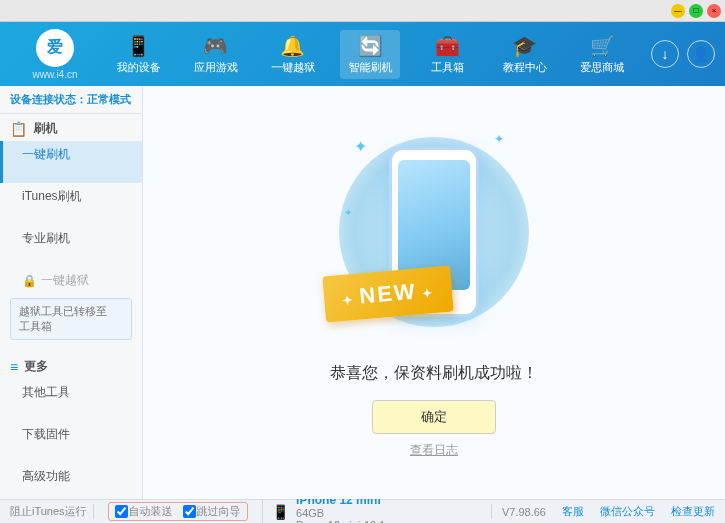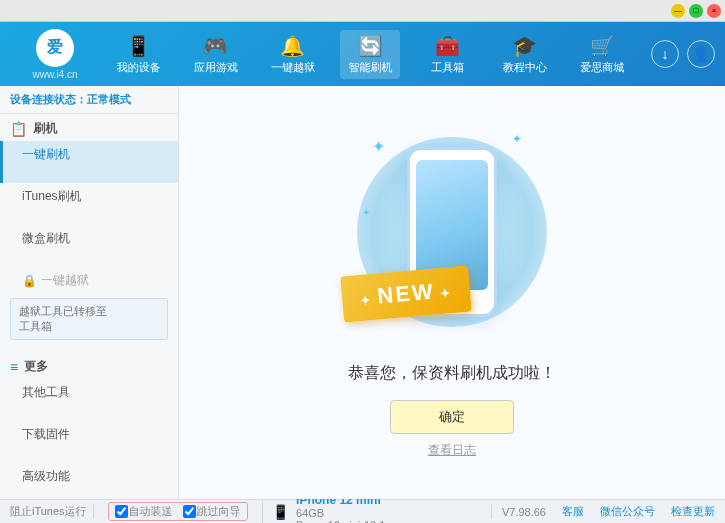--- a/index.html
+++ b/index.html
@@ -77,21 +77,21 @@
     }
 
     
     .main-container {
       display: flex;
       height: calc(523px - 22px - 64px - 24px);
     }
 
     
     .sidebar {
-      width: 179px;
+      width: 143px;
       background: #f5f7f9;
       border-right: 1px solid #dde3ea;
       display: flex; flex-direction: column;
       overflow-y: auto;
     }
     .status-bar-top {
       padding: 6px 10px;
       font-size: 11px;
       color: #666;
       border-bottom: 1px solid #e0e5ea;
@@ -335,21 +335,21 @@
       <span>刷机</span>
     </div>
 
     <div class="sidebar-item active">
       <span>一键刷机</span>
     </div>
     <div class="sidebar-item">
       <span>iTunes刷机</span>
     </div>
     <div class="sidebar-item">
-      <span>微盒刷机</span>
+      <span>专业刷机</span>
     </div>
 
     <div class="sidebar-disabled">
       <span>🔒</span>
       <span>一键越狱</span>
     </div>
 
     <div class="sidebar-notice">
       <span>越狱工具已转移至<br>工具箱</span>
     </div>

